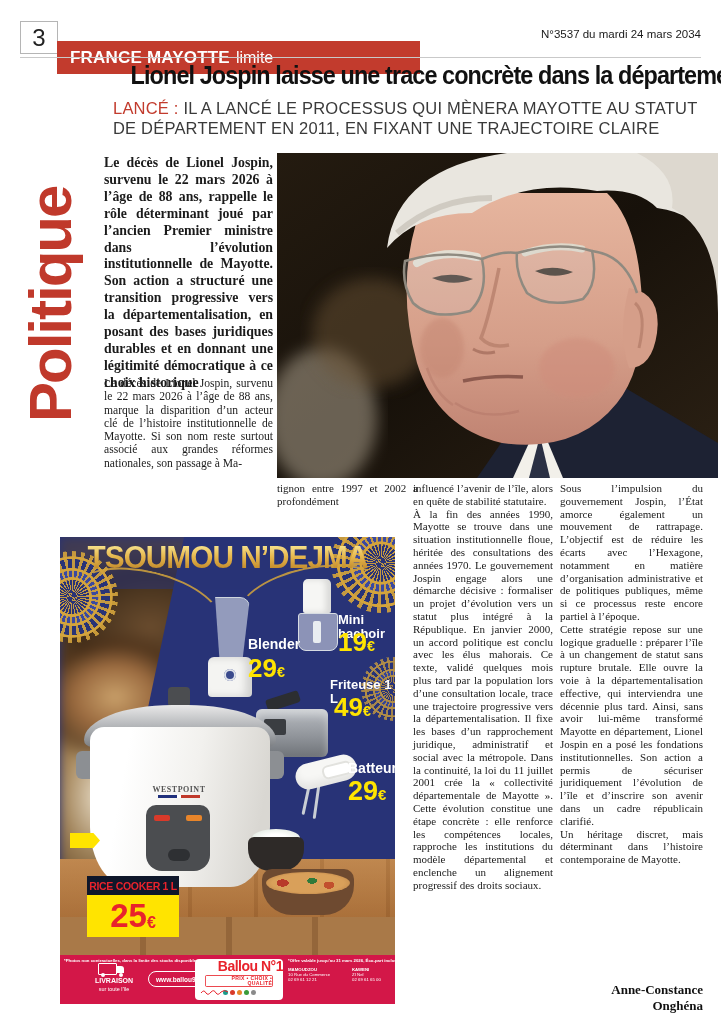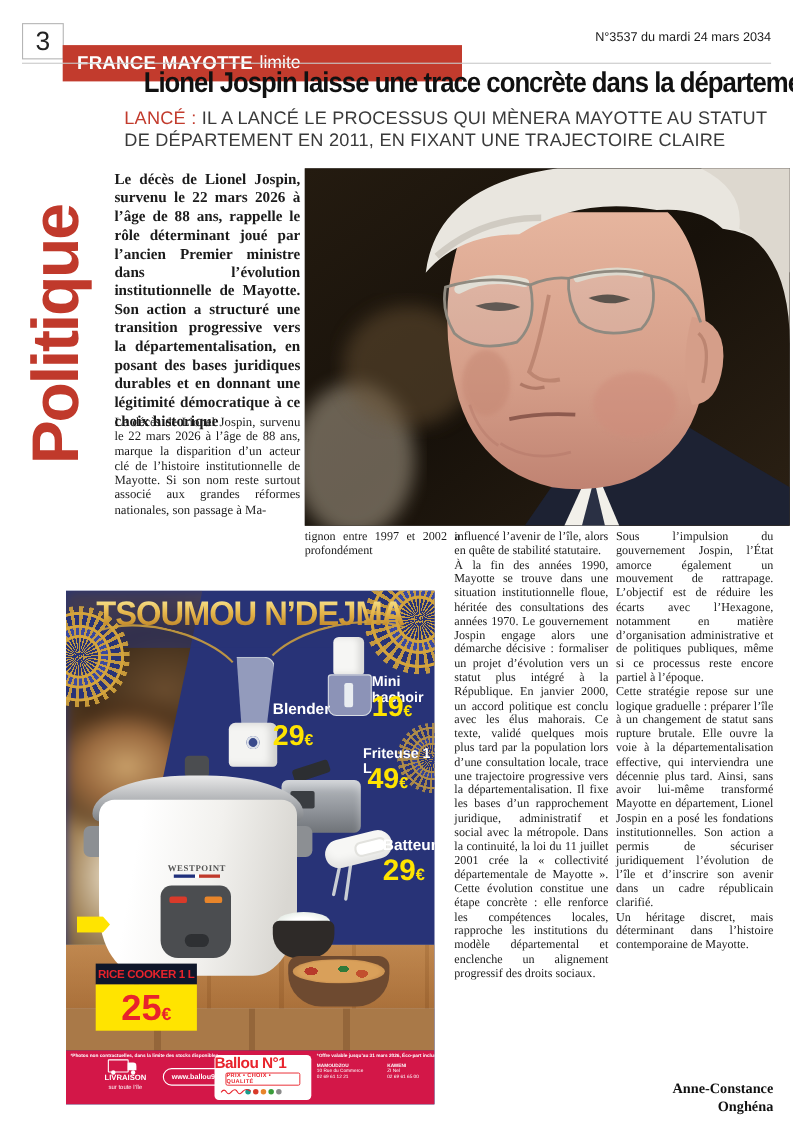--- a/index.html
+++ b/index.html
@@ -126,21 +126,21 @@
   .tiny{font-size:6px;transform:scale(.72);transform-origin:left top;white-space:nowrap;font-weight:bold;}
   .truck{position:absolute;left:38px;top:8px;width:26px;height:12px;}
   .truck .cab{position:absolute;right:0;top:3px;width:8px;height:7px;background:#fff;border-radius:1px 3px 0 0;}
   .truck .box{position:absolute;left:0;top:0;width:17px;height:10px;border:1px solid #fff;border-radius:1px;}
   .truck .w1,.truck .w2{position:absolute;bottom:-2px;width:4px;height:4px;background:#fff;border-radius:50%;}
   .truck .w1{left:3px;} .truck .w2{right:1px;}
   .delivery{position:absolute;left:24px;top:22px;width:60px;text-align:center;font-weight:bold;font-size:7px;line-height:8px;}
   .delivery .sub{font-weight:normal;font-size:6px;transform:scale(.9);}
   .webpill{position:absolute;left:88px;top:16px;width:76px;height:14px;border:1px solid #fff;border-radius:8px;
       display:flex;align-items:center;justify-content:center;font-size:6.5px;font-weight:bold;}
-  .balloubox{position:absolute;left:135px;top:4px;width:88px;height:41px;background:#fff;border-radius:4px;color:#e8232c;text-align:left;}
+  .balloubox{position:absolute;left:135px;top:4px;width:88px;height:41px;background:#fff;border-radius:4px;color:#e8232c;text-align:right;}
   .balloubox .bname{font-weight:bold;font-size:14px;line-height:15px;letter-spacing:-.5px;}
   .balloubox .btag{margin:0 4px;border:1px solid #e8232c;border-radius:2px;font-size:6px;transform:scale(.85);font-weight:bold;letter-spacing:.4px;}
   .bdots{display:flex;justify-content:center;gap:2px;margin-top:2px;}
   .bdots i{width:5px;height:5px;border-radius:50%;display:block;}
   .squig{position:absolute;left:140px;top:33px;width:30px;height:8px;}
   .stores{position:absolute;left:228px;top:12px;width:104px;display:flex;gap:5px;}
   .stores .st{font-size:6px;transform:scale(.72);transform-origin:left top;line-height:7px;white-space:nowrap;}
   .stores .st b{display:block;}
 </style>
 </head>

